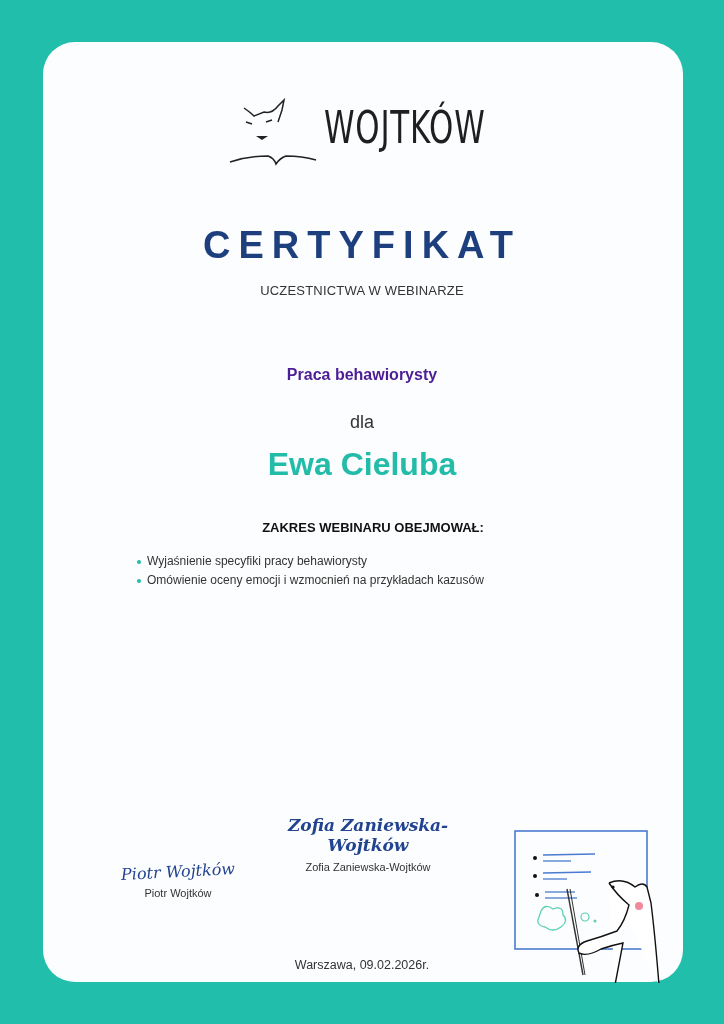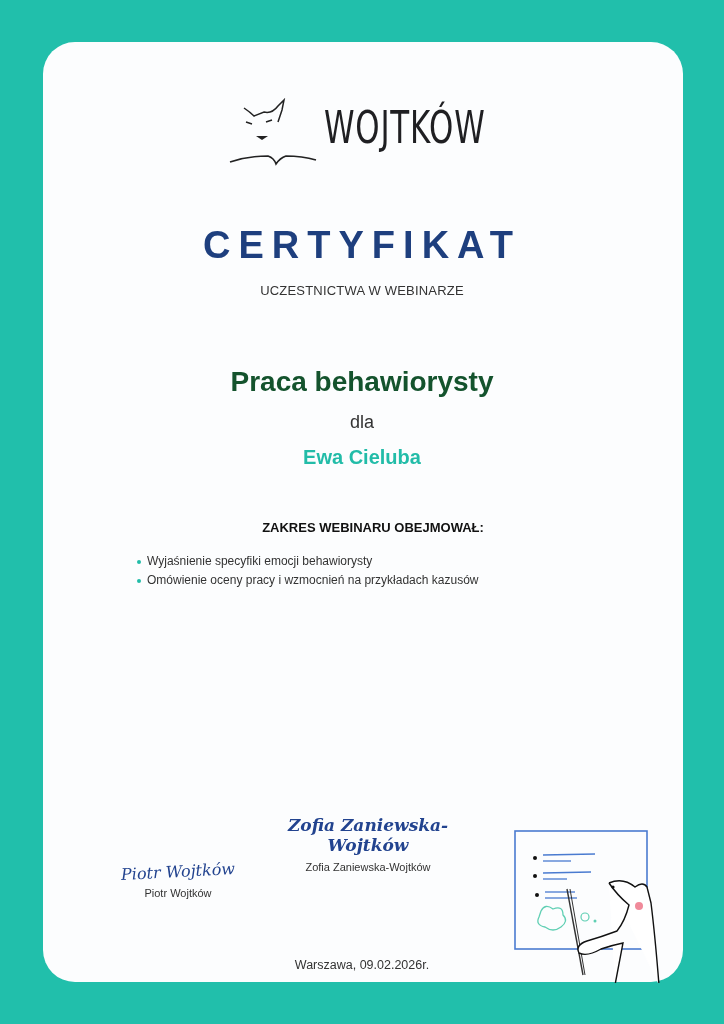--- a/index.html
+++ b/index.html
@@ -20,29 +20,29 @@
   .title {
     position:absolute; left:0; right:0; top:224px; text-align:center;
     font-size:38px; font-weight:bold; letter-spacing:8px; color:#1e3f7e;
   }
   .subtitle {
     position:absolute; left:0; right:0; top:283px; text-align:center;
     font-size:13px; color:#333; letter-spacing:0.2px;
   }
   .course {
     position:absolute; left:0; right:0; top:366px; text-align:center;
-    font-size:28px; font-weight:bold; color:#14532d;
+    font-size:16px; font-weight:bold; color:#4c1d95;
   }
   .dla {
     position:absolute; left:0; right:0; top:412px; text-align:center;
     font-size:18px; color:#333;
   }
   .name {
     position:absolute; left:0; right:0; top:446px; text-align:center;
-    font-size:20px; font-weight:bold; color:#22bca8;
+    font-size:32px; font-weight:bold; color:#22bca8;
   }
   .scope-title {
     position:absolute; left:0; right:0; top:520px; text-align:center; padding-left:22px;
     font-size:13px; font-weight:bold; color:#111;
   }
   .scope-list { position:absolute; left:137px; top:552px; margin:0; padding:0; list-style:none; }
   .scope-list li { font-size:12px; color:#333; line-height:19px; display:flex; align-items:center; }
   .bullet { width:4px; height:4px; border-radius:50%; background:#22bca8; margin-right:6px; display:inline-block; }
   .sig { position:absolute; text-align:center; }
   .sig-script { font-family:"DejaVu Serif", serif; font-style:italic; color:#22438f; }
@@ -70,25 +70,25 @@
 <div class="title">CERTYFIKAT</div>
 <div class="subtitle">UCZESTNICTWA W WEBINARZE</div>
 <div class="course">Praca behawiorysty</div>
 <div class="dla">dla</div>
 <div class="name">Ewa Cieluba</div>
 
 <div class="scope-title">ZAKRES WEBINARU OBEJMOWAŁ:</div>
 <ul class="scope-list">
   <li>
       <span class="bullet"></span>
-      <span>Wyjaśnienie specyfiki emocji behawiorysty</span>
+      <span>Wyjaśnienie specyfiki pracy behawiorysty</span>
     </li>
   <li>
       <span class="bullet"></span>
-      <span>Omówienie oceny pracy i wzmocnień na przykładach kazusów</span>
+      <span>Omówienie oceny emocji i wzmocnień na przykładach kazusów</span>
     </li>
 </ul>
 
 <div class="sig" style="left:118px; top:862px; width:120px;">
   <div class="sig-script" style="font-size:16px; transform:rotate(-3deg);">Piotr Wojtków</div>
   <div class="sig-name">Piotr Wojtków</div>
 </div>
 <div class="sig" style="left:258px; top:815px; width:220px;">
   <div class="sig-script" style="font-size:17px; font-weight:bold;">Zofia Zaniewska-Wojtków</div>
   <div class="sig-name">Zofia Zaniewska-Wojtków</div>

